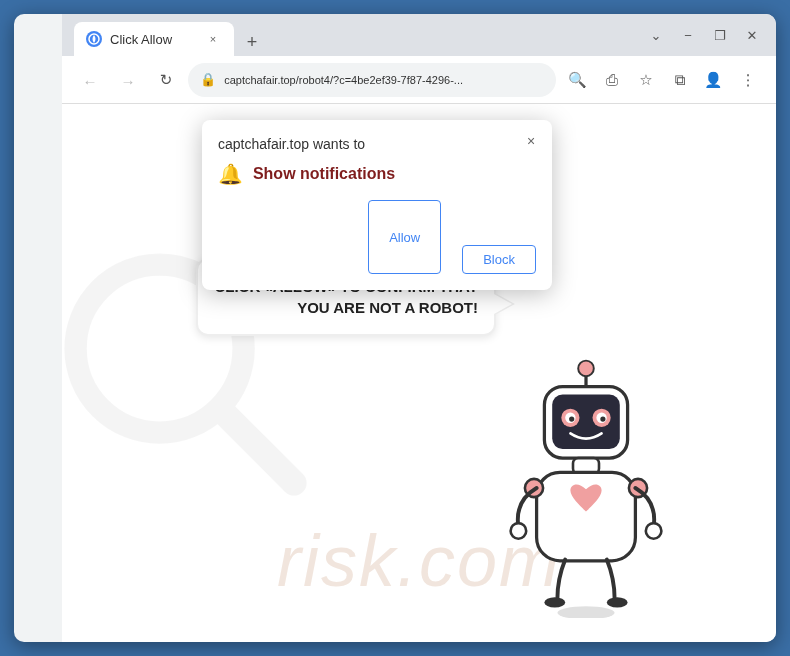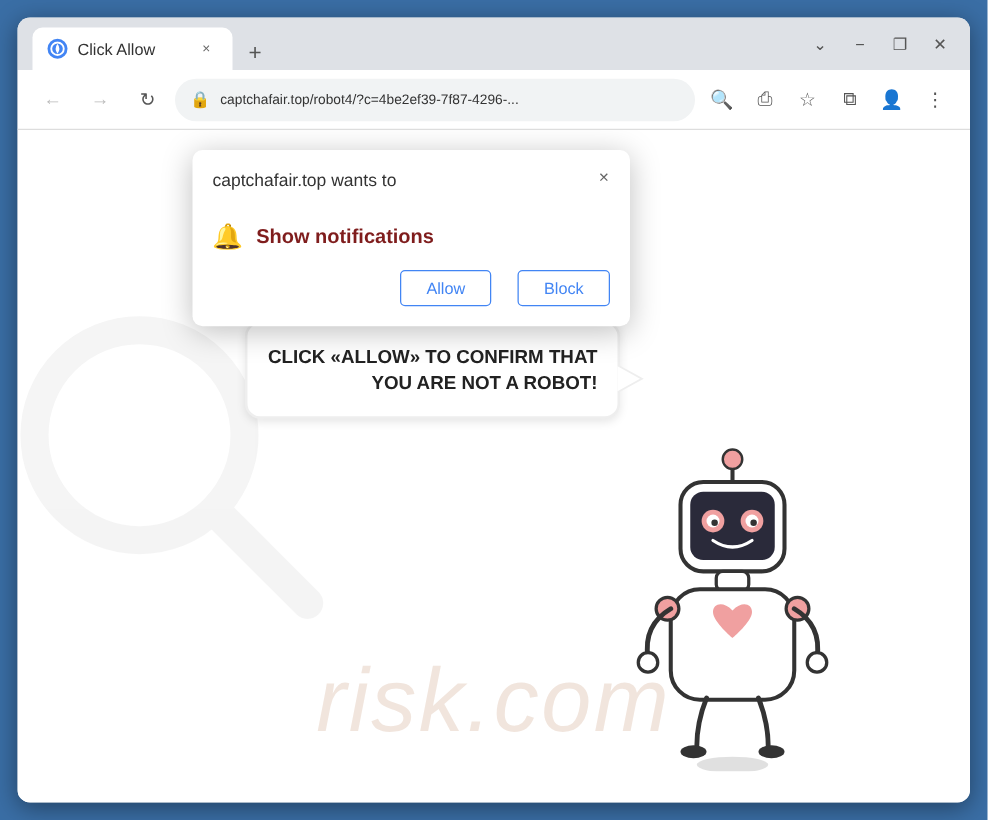--- a/index.html
+++ b/index.html
@@ -14,20 +14,21 @@
     }
     .browser-window {
       width: 762px;
       height: 628px;
       background: #f1f3f4;
       border-radius: 10px;
       box-shadow: 0 4px 20px rgba(0,0,0,0.4);
       overflow: hidden;
       display: flex;
       flex-direction: column;
+      padding-left: 48px;
     }
     
     .title-bar {
       background: #dee1e6;
       height: 42px;
       display: flex;
       align-items: center;
       padding: 0 12px;
       gap: 8px;
     }
@@ -250,21 +251,21 @@
       align-items: center;
       justify-content: center;
       border-radius: 50%;
       cursor: pointer;
       color: #666;
       font-size: 14px;
     }
     .notif-title {
       font-size: 14px;
       color: #333;
-      margin-bottom: 25px;
+      margin-bottom: 10px;
     }
     .notif-row {
       display: flex;
       align-items: center;
       gap: 10px;
       margin-bottom: 14px;
     }
     .notif-bell {
       font-size: 20px;
       color: #333;
@@ -291,20 +292,21 @@
     }
     .btn-block {
       padding: 6px 20px;
       border: 1px solid #4285f4;
       background: transparent;
       color: #4285f4;
       border-radius: 4px;
       font-size: 13px;
       cursor: pointer;
       font-weight: 500;
+      margin-top: 45px;
     }
   </style>
 </head>
 <body>
 
 <div class="browser-window">
 
   <div class="title-bar">
     <div class="tab-area">
       <div class="tab">

